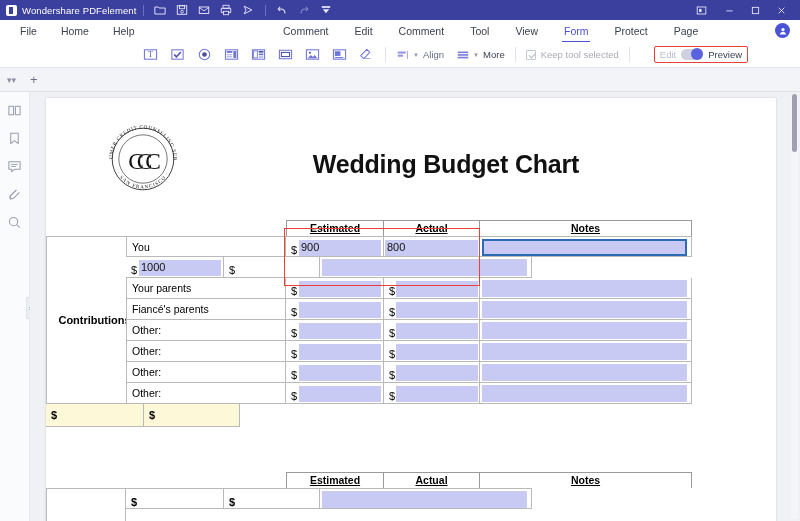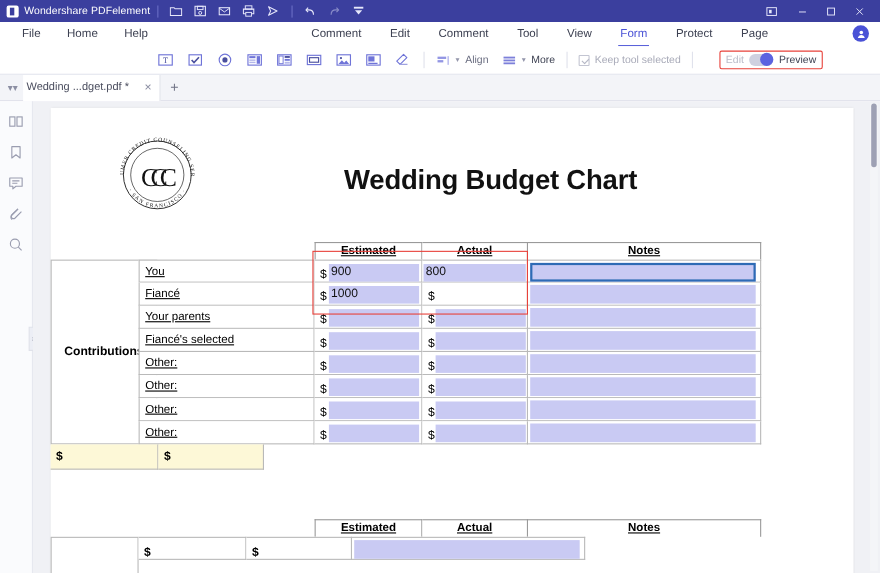--- a/index.html
+++ b/index.html
@@ -425,24 +425,20 @@
       <span class="pv-edit">Edit</span>
       <span class="toggle">
         <span class="knob"></span>
       </span>
       <span class="pv-preview">Preview</span>
     </div>
   </div>
 
   <div class="tabbar">
     <span class="chev">▾▾</span>
-    <div class="doctab">
-      <span>Wedding ...dget.pdf *</span>
-      <span class="x">×</span>
-    </div>
     <span class="newtab">+</span>
   </div>
 
   <div class="body">
 
     <div class="leftrail">
       <div class="rail-ico">
         <svg width="15" height="15" viewBox="0 0 16 16">
             <rect x="2" y="3.5" width="5" height="9" fill="none" stroke="#9a9db0" stroke-width="1.1"></rect>
             <rect x="9" y="3.5" width="5" height="9" fill="none" stroke="#9a9db0" stroke-width="1.1"></rect>
@@ -502,38 +498,37 @@
         <div class="hdr-row" style="left:240px; top:122px;">
           <div class="hcell" style="width:98px;">Estimated</div>
           <div class="hcell" style="width:96px; border-left:none;">Actual</div>
           <div class="hcell" style="width:212px; border-left:none;">Notes</div>
         </div>
 
         <div class="merge-cell" style="position:absolute; left:0px; top:138px; width:97px; height:168px; border-top:1px solid #b9b9b9;">
           <span>Contributions</span>
         </div>
 
-        <div style="position:absolute; left:80px; top:138px;text-decoration:underline;">
+        <div style="position:absolute; left:80px; top:138px;">
 
           <div class="row">
             <div class="cell lbl-cell" style="width:160px; border-top:1px solid #b9b9b9;">You</div>
             <div class="cell money" style="width:98px; border-left:none; border-top:1px solid #b9b9b9;">
               <span class="dollar">$</span>
               <span class="field" style="left:13px; top:2.5px; width:82px; height:16px;">900</span>
             </div>
             <div class="cell money" style="width:96px; border-left:none; border-top:1px solid #b9b9b9;">
               <span class="field" style="left:1px; top:2.5px; width:93px; height:16px;">800</span>
             </div>
             <div class="cell" style="width:212px; border-left:none; border-top:1px solid #b9b9b9;">
               <span class="field sel" style="left:2px; top:2px; width:205px; height:17px;"></span>
             </div>
           </div>
 
           <div class="row">
-            <div class="cell lbl-cell" style="width:160px;">Fiancé</div>
             <div class="cell money" style="width:98px; border-left:none;">
               <span class="dollar">$</span>
               <span class="field" style="left:13px; top:2.5px; width:82px; height:16px;">1000</span>
             </div>
             <div class="cell money" style="width:96px; border-left:none;">
               <span class="dollar">$</span>
             </div>
             <div class="cell" style="width:212px; border-left:none;">
               <span class="field" style="left:2px; top:2px; width:205px; height:17px;"></span>
             </div>
@@ -548,21 +543,21 @@
             <div class="cell money" style="width:96px; border-left:none;">
               <span class="dollar">$</span>
               <span class="field" style="left:12px; top:2.5px; width:82px; height:16px;"></span>
             </div>
             <div class="cell" style="width:212px; border-left:none;">
               <span class="field" style="left:2px; top:2px; width:205px; height:17px;"></span>
             </div>
           </div>
 
           <div class="row">
-            <div class="cell lbl-cell" style="width:160px;">Fiancé's selected</div>
+            <div class="cell lbl-cell" style="width:160px;">Fiancé's parents</div>
             <div class="cell money" style="width:98px; border-left:none;">
               <span class="dollar">$</span>
               <span class="field" style="left:13px; top:2.5px; width:82px; height:16px;"></span>
             </div>
             <div class="cell money" style="width:96px; border-left:none;">
               <span class="dollar">$</span>
               <span class="field" style="left:12px; top:2.5px; width:82px; height:16px;"></span>
             </div>
             <div class="cell" style="width:212px; border-left:none;">
               <span class="field" style="left:2px; top:2px; width:205px; height:17px;"></span>

